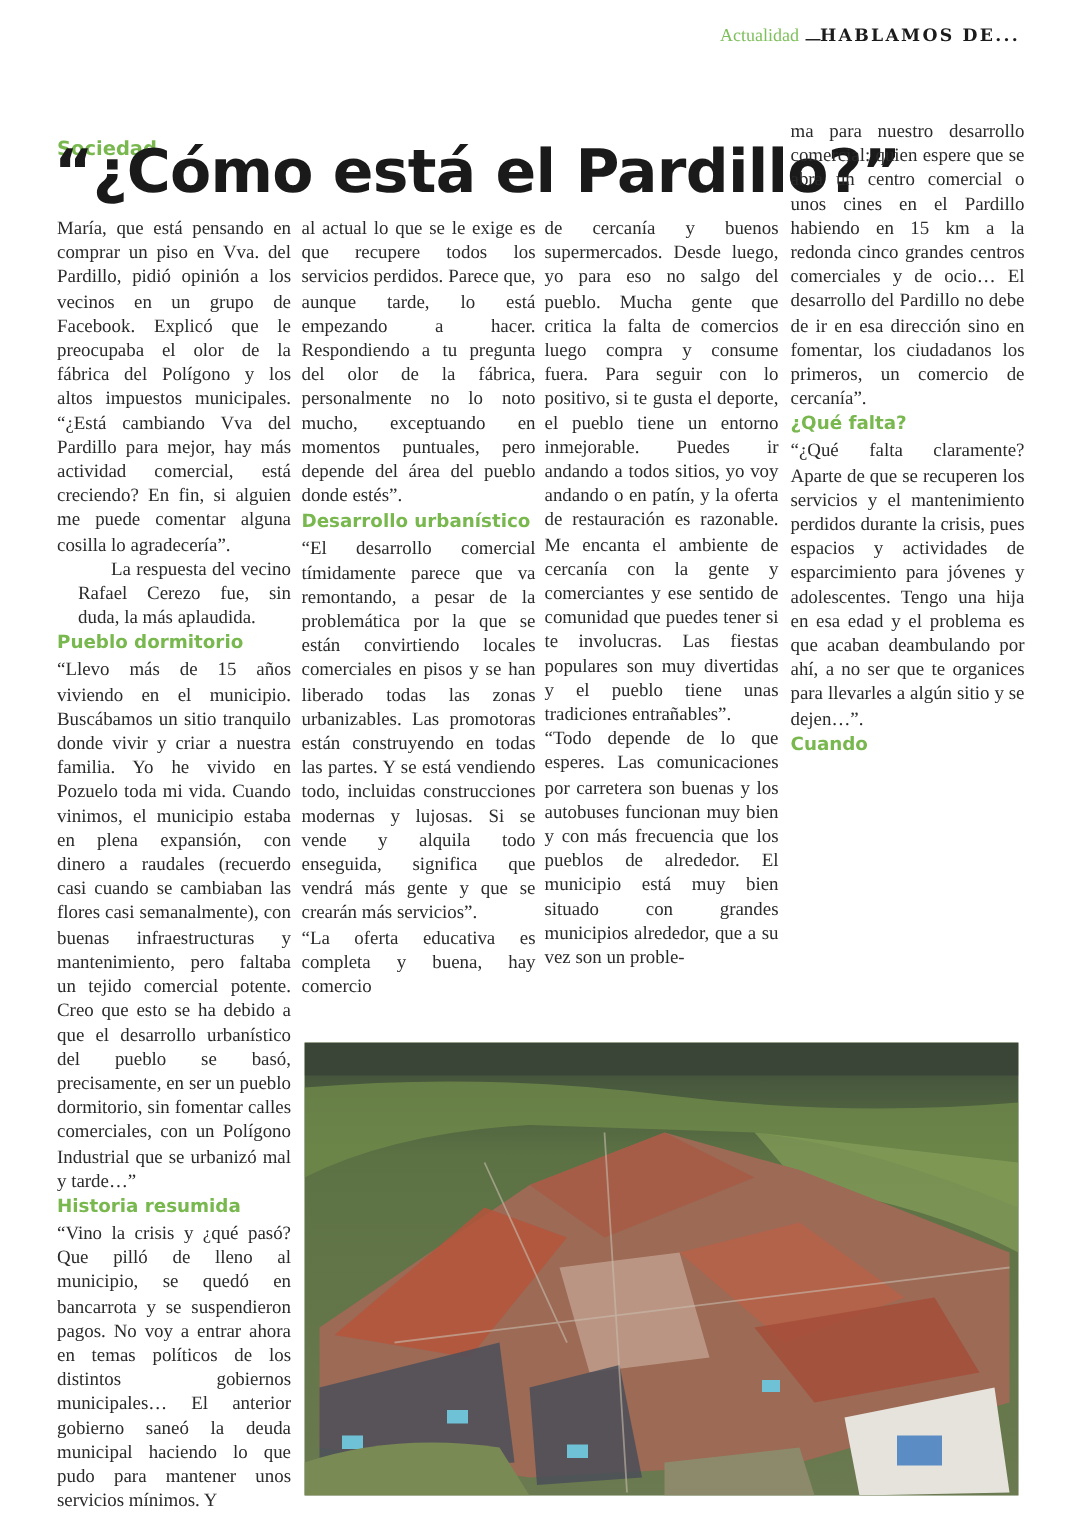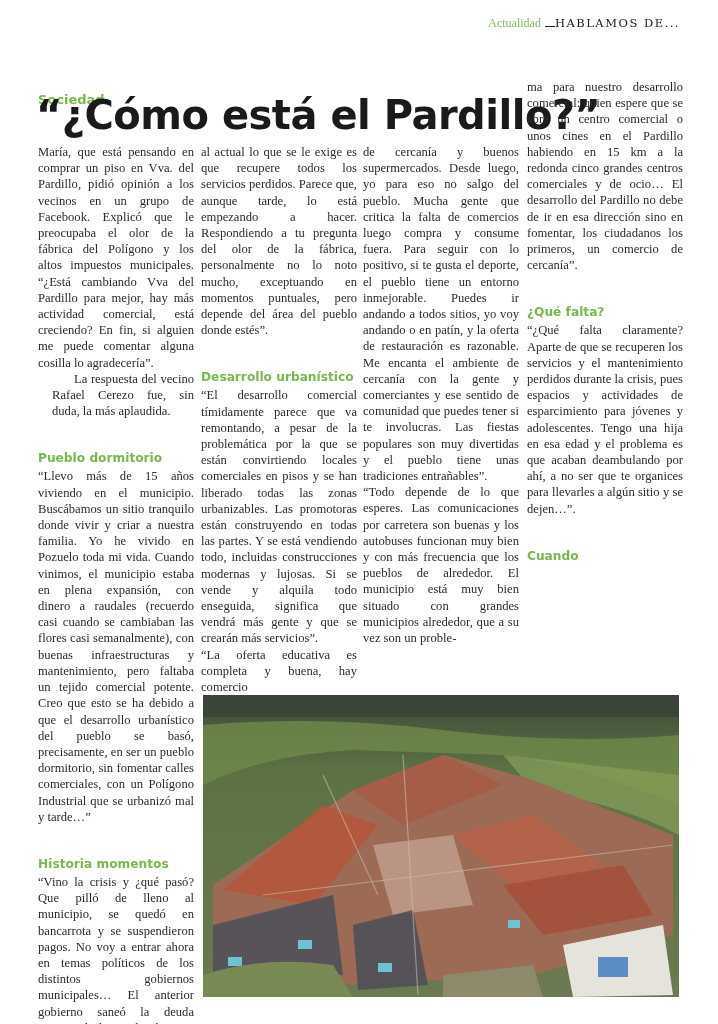--- a/index.html
+++ b/index.html
@@ -1,26 +1,26 @@
 <!DOCTYPE html>
 <html><head>
 <meta charset="utf-8">
 <style>
   html, body { margin: 0; padding: 0; background: #ffffff; }
   body { width: 718px; height: 1024px; position: relative; overflow: hidden; font-family: "Liberation Serif", "DejaVu Serif", serif; color: #2a2a2a; }
   .header { position: absolute; top: 16px; right: 38px; font-size: 12px; display: flex; align-items: baseline; gap: 0; }
   .header .section { color: #7dbf5a; font-family: "Liberation Serif", serif; }
   .header .dash { display: inline-block; width: 10px; height: 1px; background: #222; vertical-align: middle; margin: 0 0 4px 4px; }
-  .header .topic { font-family: "DejaVu Serif", serif; font-weight: normal; letter-spacing: 1.5px; color: #1b1b1b; font-size: 11.5px; text-align: center; }
+  .header .topic { font-family: "DejaVu Serif", serif; font-weight: bold; letter-spacing: 1.5px; color: #1b1b1b; font-size: 11.5px; text-align: center; }
   .kicker { position: absolute; left: 38px; top: 92px; color: #78b84f; font-family: "DejaVu Sans", sans-serif; font-weight: bold; font-size: 13px; }
   .title { position: absolute; left: 36px; top: 92px; font-family: "DejaVu Sans", sans-serif; font-weight: bold; font-size: 40px; color: #1a1a1a; letter-spacing: -0.5px; white-space: nowrap; }
   .col { position: absolute; width: 156px; font-size: 12.6px; line-height: 16.2px; text-align: justify; hyphens: auto; color: #2b2b2b; }
   .col p { margin: 0; }
   .col p.indent { text-indent: 22px; margin-left: 14px; }
-  .col h3 { margin: 32px 0 2px 0; font-family: "DejaVu Sans", sans-serif; font-weight: bold; color: #78b84f; font-size: 12.2px; line-height: 15px; text-align: left; }
+  .col h3 { margin: 2px 0 2px 0; font-family: "DejaVu Sans", sans-serif; font-weight: bold; color: #78b84f; font-size: 12.2px; line-height: 15px; text-align: left; }
   .col h3:first-child { margin-top: 0; }
   #c1 { left: 38px; top: 144px; }
   #c2 { left: 201px; top: 144px; }
   #c3 { left: 363px; top: 144px; }
   #c4 { left: 527px; top: 79px; }
   .photo { position: absolute; left: 203px; top: 695px; width: 476px; height: 302px; overflow: hidden; background: #6a7a52; }
   .photo svg { display: block; }
 </style>
 </head>
 <body>
@@ -32,21 +32,21 @@
 </div>
 
 <div class="kicker">Sociedad</div>
 <h1 class="title" style="margin:0;">“¿Cómo está el Pardillo?”</h1>
 
 <div class="col" id="c1">
     <p>María, que está pensando en comprar un piso en Vva. del Pardillo, pidió opinión a los vecinos en un grupo de Facebook. Explicó que le preocupaba el olor de la fábrica del Polígono y los altos impuestos municipales. “¿Está cambiando Vva del Pardillo para mejor, hay más actividad comercial, está creciendo? En fin, si alguien me puede comentar alguna cosilla lo agradecería”.</p>
     <p class="indent">La respuesta del vecino Rafael Cerezo fue, sin duda, la más aplaudida.</p>
     <h3>Pueblo dormitorio</h3>
     <p>“Llevo más de 15 años viviendo en el municipio. Buscábamos un sitio tranquilo donde vivir y criar a nuestra familia. Yo he vivido en Pozuelo toda mi vida. Cuando vinimos, el municipio estaba en plena expansión, con dinero a raudales (recuerdo casi cuando se cambiaban las flores casi semanalmente), con buenas infraestructuras y mantenimiento, pero faltaba un tejido comercial potente. Creo que esto se ha debido a que el desarrollo urbanístico del pueblo se basó, precisamente, en ser un pueblo dormitorio, sin fomentar calles comerciales, con un Polígono Industrial que se urbanizó mal y tarde…”</p>
-    <h3>Historia momentos</h3>
+    <h3>Historia resumida</h3>
     <p>“Vino la crisis y ¿qué pasó? Que pilló de lleno al municipio, se quedó en bancarrota y se suspendieron pagos. No voy a entrar ahora en temas políticos de los distintos gobiernos municipales… El anterior gobierno saneó la deuda municipal haciendo lo que pudo para mantener unos servicios mínimos. Y</p>
   </div>
 <div class="col" id="c2">
     <p>al actual lo que se le exige es que recupere todos los servicios perdidos. Parece que, aunque tarde, lo está empezando a hacer. Respondiendo a tu pregunta del olor de la fábrica, personalmente no lo noto mucho, exceptuando en momentos puntuales, pero depende del área del pueblo donde estés”.</p>
     <h3>Desarrollo urbanístico</h3>
     <p>“El desarrollo comercial tímidamente parece que va remontando, a pesar de la problemática por la que se están convirtiendo locales comerciales en pisos y se han liberado todas las zonas urbanizables. Las promotoras están construyendo en todas las partes. Y se está vendiendo todo, incluidas construcciones modernas y lujosas. Si se vende y alquila todo enseguida, significa que vendrá más gente y que se crearán más servicios”.</p>
     <p>“La oferta educativa es completa y buena, hay comercio</p>
   </div>
 <div class="col" id="c3">
     <p>de cercanía y buenos supermercados. Desde luego, yo para eso no salgo del pueblo. Mucha gente que critica la falta de comercios luego compra y consume fuera. Para seguir con lo positivo, si te gusta el deporte, el pueblo tiene un entorno inmejorable. Puedes ir andando a todos sitios, yo voy andando o en patín, y la oferta de restauración es razonable. Me encanta el ambiente de cercanía con la gente y comerciantes y ese sentido de comunidad que puedes tener si te involucras. Las fiestas populares son muy divertidas y el pueblo tiene unas tradiciones entrañables”.</p>

